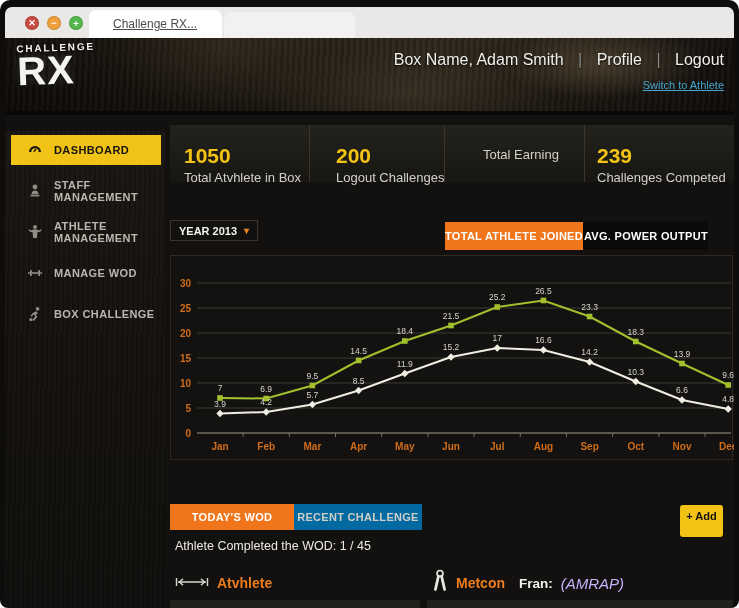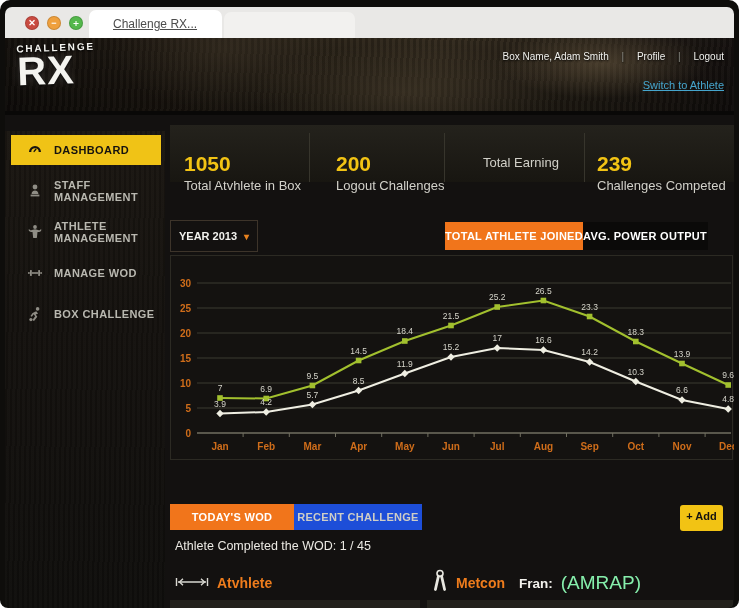--- a/index.html
+++ b/index.html
@@ -30,21 +30,21 @@
       radial-gradient(220px 70px at 55% 75%, rgba(100,86,62,.30), transparent 70%),
       radial-gradient(160px 90px at 30% 15%, rgba(72,62,46,.35), transparent 70%),
       repeating-linear-gradient(93deg, rgba(0,0,0,.16) 0 3px, rgba(255,255,255,.02) 3px 6px),
       linear-gradient(180deg, rgba(0,0,0,.05), rgba(0,0,0,.38) 92%),
       linear-gradient(90deg,#16120e 0%,#221b13 22%,#2f271b 45%,#362d20 60%,#2a2319 80%,#181311 100%);}
   .logo{position:absolute;left:12px;top:4px;transform:rotate(-2deg);color:#f4f4f0;cursor:pointer;}
   .logo-top{display:block;font-size:10px;font-weight:bold;letter-spacing:1.8px;
     text-shadow:0 1px 2px #000;}
   .logo-main{display:block;font-size:40px;font-weight:900;line-height:.85;letter-spacing:1px;
     text-shadow:0 2px 3px rgba(0,0,0,.65),0 0 10px rgba(255,255,255,.18);}
-  .user-row{position:absolute;right:10px;top:13px;font-size:10px;color:#f0f0ec;
+  .user-row{position:absolute;right:10px;top:13px;font-size:16px;color:#f0f0ec;
     text-shadow:0 1px 2px #000;}
   .user-row .sep{color:#8d8d86;margin:0 10px;}
   .user-row .lnk{cursor:pointer;}
   .switch-link{position:absolute;right:10px;top:41px;font-size:11px;color:#45a5cd;
     text-decoration:underline;cursor:pointer;}
   
   .sidebar{position:absolute;left:0;top:93px;bottom:0;width:160px;
     background:
       repeating-linear-gradient(91deg, rgba(0,0,0,.12) 0 2px, rgba(255,255,255,.012) 2px 5px),
       linear-gradient(180deg,#1b1712 0%,#15120f 40%,#100f0d 100%);
@@ -52,59 +52,59 @@
   .side-item{height:30px;margin:0 0 11px 0;display:flex;align-items:center;gap:11px;
     padding-left:22px;color:#b9b8b0;font-size:11px;font-weight:bold;letter-spacing:.4px;cursor:pointer;}
   .side-item svg{width:16px;height:16px;fill:#8f8d85;flex:0 0 auto;}
   .side-item.active{background:#f0c316;color:#161310;margin-left:6px;margin-right:4px;
     padding-left:16px;}
   .side-item.active svg{fill:#161310;}
   
   .main{position:absolute;left:160px;top:77px;right:0;bottom:0;}
   .stats-bar{position:absolute;left:5px;top:10px;width:564px;height:57px;display:flex;
     background:linear-gradient(180deg,#24221c,#181611);}
-  .stat{border-right:1px solid #37352c;padding-top:19px;margin-top:8px;}
+  .stat{border-right:1px solid #37352c;padding-top:19px;}
   .stat:last-child{border-right:none;}
   .stat:nth-child(1){width:140px;padding-left:14px;}
   .stat:nth-child(2){width:135px;padding-left:26px;}
   .stat:nth-child(3){width:140px;padding-left:38px;}
   .stat:nth-child(4){width:149px;padding-left:12px;}
   .stat-value{font-size:21px;font-weight:bold;color:#f2c314;line-height:1.1;}
   .stat-label{font-size:13px;color:#d2d1c9;margin-top:3px;white-space:nowrap;}
-  .year-dd{position:absolute;left:5px;top:105px;width:88px;height:32px;border:1px solid #3d342a;
+  .year-dd{position:absolute;left:5px;top:105px;width:88px;height:21px;border:1px solid #3d342a;
     background:#131110;color:#f2f2ee;font-size:11px;font-weight:bold;display:flex;
     align-items:center;padding:0 8px;cursor:pointer;}
   .year-dd .chev{color:#e8821e;font-size:10px;margin-left:auto;}
   .chart-tabs{position:absolute;left:280px;top:107px;display:flex;}
   .ctab{height:28px;line-height:28px;font-size:11px;font-weight:bold;color:#ffffff;
-    background:#0b0a09;text-align:left;cursor:pointer;letter-spacing:.3px;}
+    background:#0b0a09;text-align:right;cursor:pointer;letter-spacing:.3px;}
   .ctab:nth-child(1){width:138px;}
   .ctab:nth-child(2){width:125px;}
   .ctab.active{background:#f1751b;}
   .chart-panel{position:absolute;left:5px;top:140px;width:563px;height:205px;
     background:#141210;border:1px solid #2c2a23;}
   .chart-panel svg{display:block;font-family:"Liberation Sans",sans-serif;}
   
   .wod-tabs{position:absolute;left:5px;top:389px;display:flex;}
   .wtab{height:26px;line-height:26px;font-size:11px;font-weight:bold;text-align:center;
     cursor:pointer;letter-spacing:.3px;}
   .wtab:nth-child(1){width:124px;}
   .wtab:nth-child(2){width:128px;}
-  .wtab{background:#1d4ed8;color:#cfcec6;}
+  .wtab{background:#0369a1;color:#cfcec6;}
   .wtab.active{background:#f1751b;color:#ffffff;}
-  .add-btn{position:absolute;left:515px;top:390px;width:43px;height:26px;background:#f2c314;
+  .add-btn{position:absolute;left:515px;top:390px;width:43px;height:32px;background:#f2c314;
     color:#141210;font-size:11px;font-weight:bold;text-align:center;line-height:23px;
     border-radius:3px;cursor:pointer;}
   .completed{position:absolute;left:10px;top:424px;font-size:12.5px;color:#eceae4;}
   .wod-item{position:absolute;top:455px;height:26px;display:flex;align-items:center;gap:8px;}
   .wod-item.first{left:10px;}
   .wod-item.second{left:267px;}
   .wod-cat{color:#ee7c1c;font-weight:bold;font-size:14px;}
   .wod-title{color:#f2f1ec;font-weight:bold;font-size:13.5px;margin-left:6px;}
-  .wod-sub{color:#86efac;font-size:19px;}
+  .wod-sub{color:#c4b5fd;font-size:15px;font-style:italic;}
   .strip{position:absolute;top:485px;height:8px;background:#23211c;}
   .strip.left{left:5px;width:250px;}
   .strip.right{left:262px;width:306px;}
 </style>
 </head>
 <body>
 
 <div class="window">
   <div class="browser-bar">
     <span class="tl red">✕</span>

